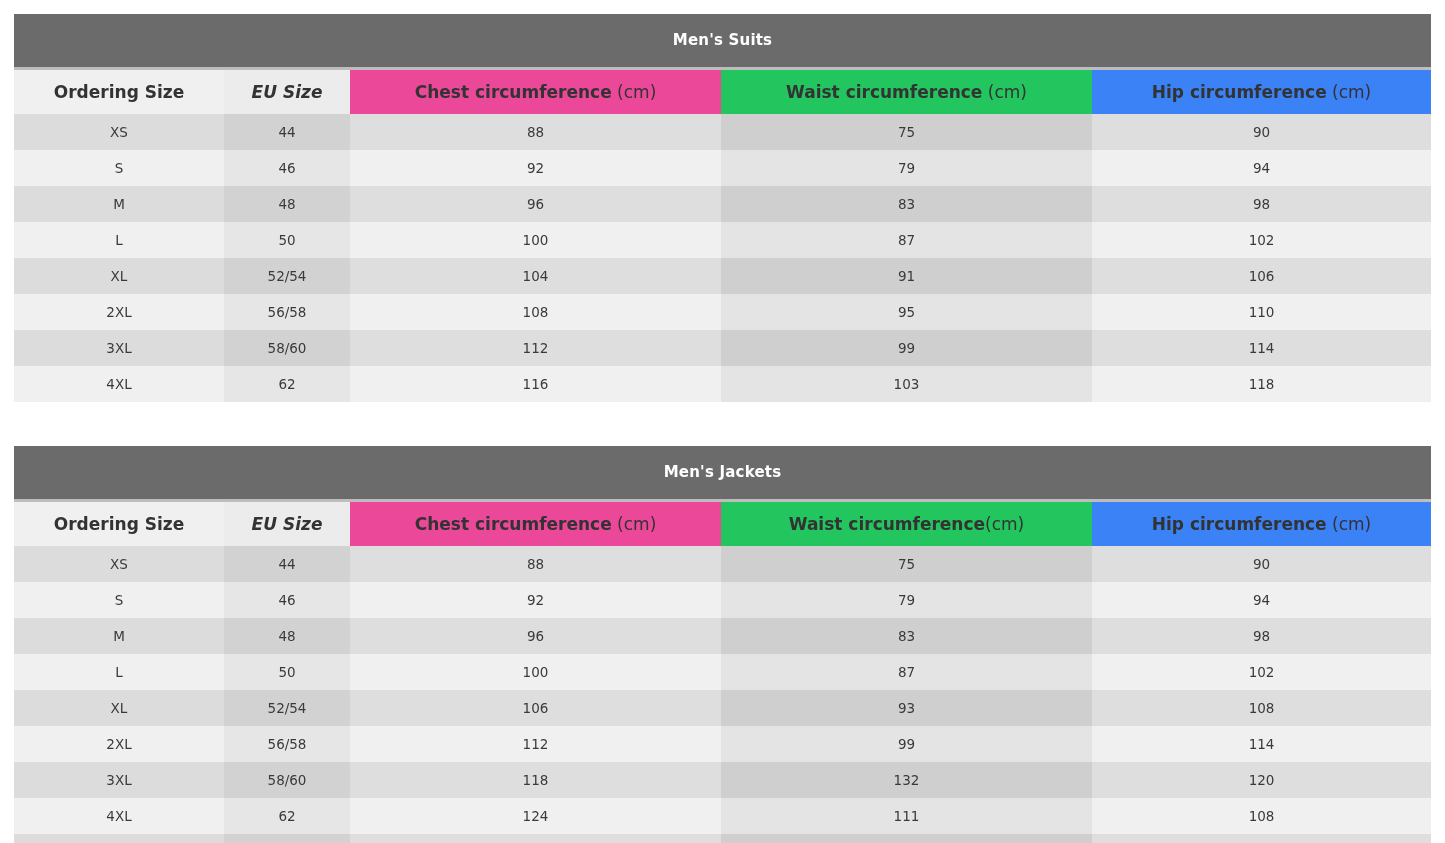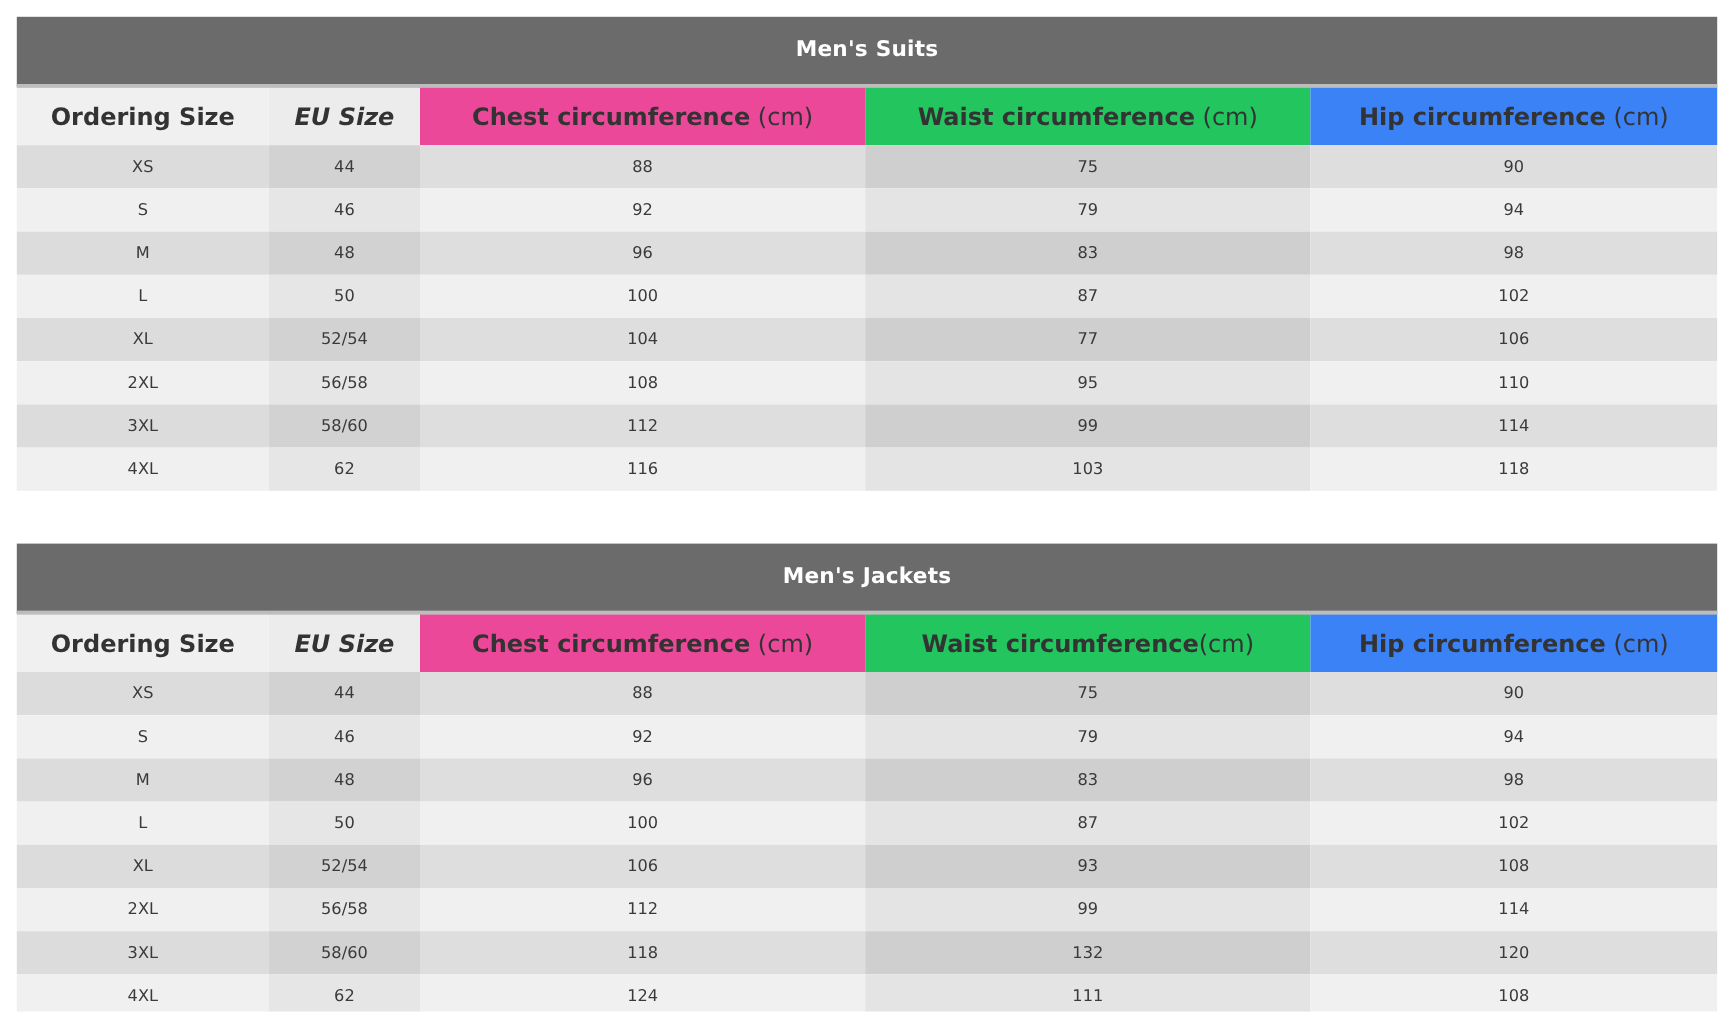--- a/index.html
+++ b/index.html
@@ -20,29 +20,29 @@
   }
   .size-table {
     width: 1417px;
     border-collapse: collapse;
     table-layout: fixed;
     margin-bottom: 44px;
   }
   .size-table .title-row th {
     background: #6b6b6b;
     color: #ffffff;
-    font-size: 18px;
+    font-size: 15px;
     font-weight: bold;
     text-align: center;
     padding: 17px 6px 18px 6px;
     border-bottom: 3px solid #bdbdbd;
     letter-spacing: 0.2px;
   }
   .size-table thead.head-row th {
-    font-size: 20px;
+    font-size: 17px;
     font-weight: bold;
     color: #333333;
     text-align: center;
     padding: 12px 6px;
     background: #f0f0f0;
   }
   .size-table thead.head-row th.col-ord { background: #f0f0f0; }
   .size-table thead.head-row th.col-eu  { background: #ececec; font-style: italic; }
   .size-table thead.head-row th.col-chest { background: #ec4899; }
   .size-table thead.head-row th.col-waist { background: #22c55e; }
@@ -127,21 +127,21 @@
             <td class="col-ord">L</td>
             <td class="col-eu">50</td>
             <td class="col-chest">100</td>
             <td class="col-waist">87</td>
             <td class="col-hip">102</td>
           </tr>
           <tr>
             <td class="col-ord">XL</td>
             <td class="col-eu">52/54</td>
             <td class="col-chest">104</td>
-            <td class="col-waist">77</td>
+            <td class="col-waist">91</td>
             <td class="col-hip">106</td>
           </tr>
           <tr>
             <td class="col-ord">2XL</td>
             <td class="col-eu">56/58</td>
             <td class="col-chest">108</td>
             <td class="col-waist">95</td>
             <td class="col-hip">110</td>
           </tr>
           <tr>

